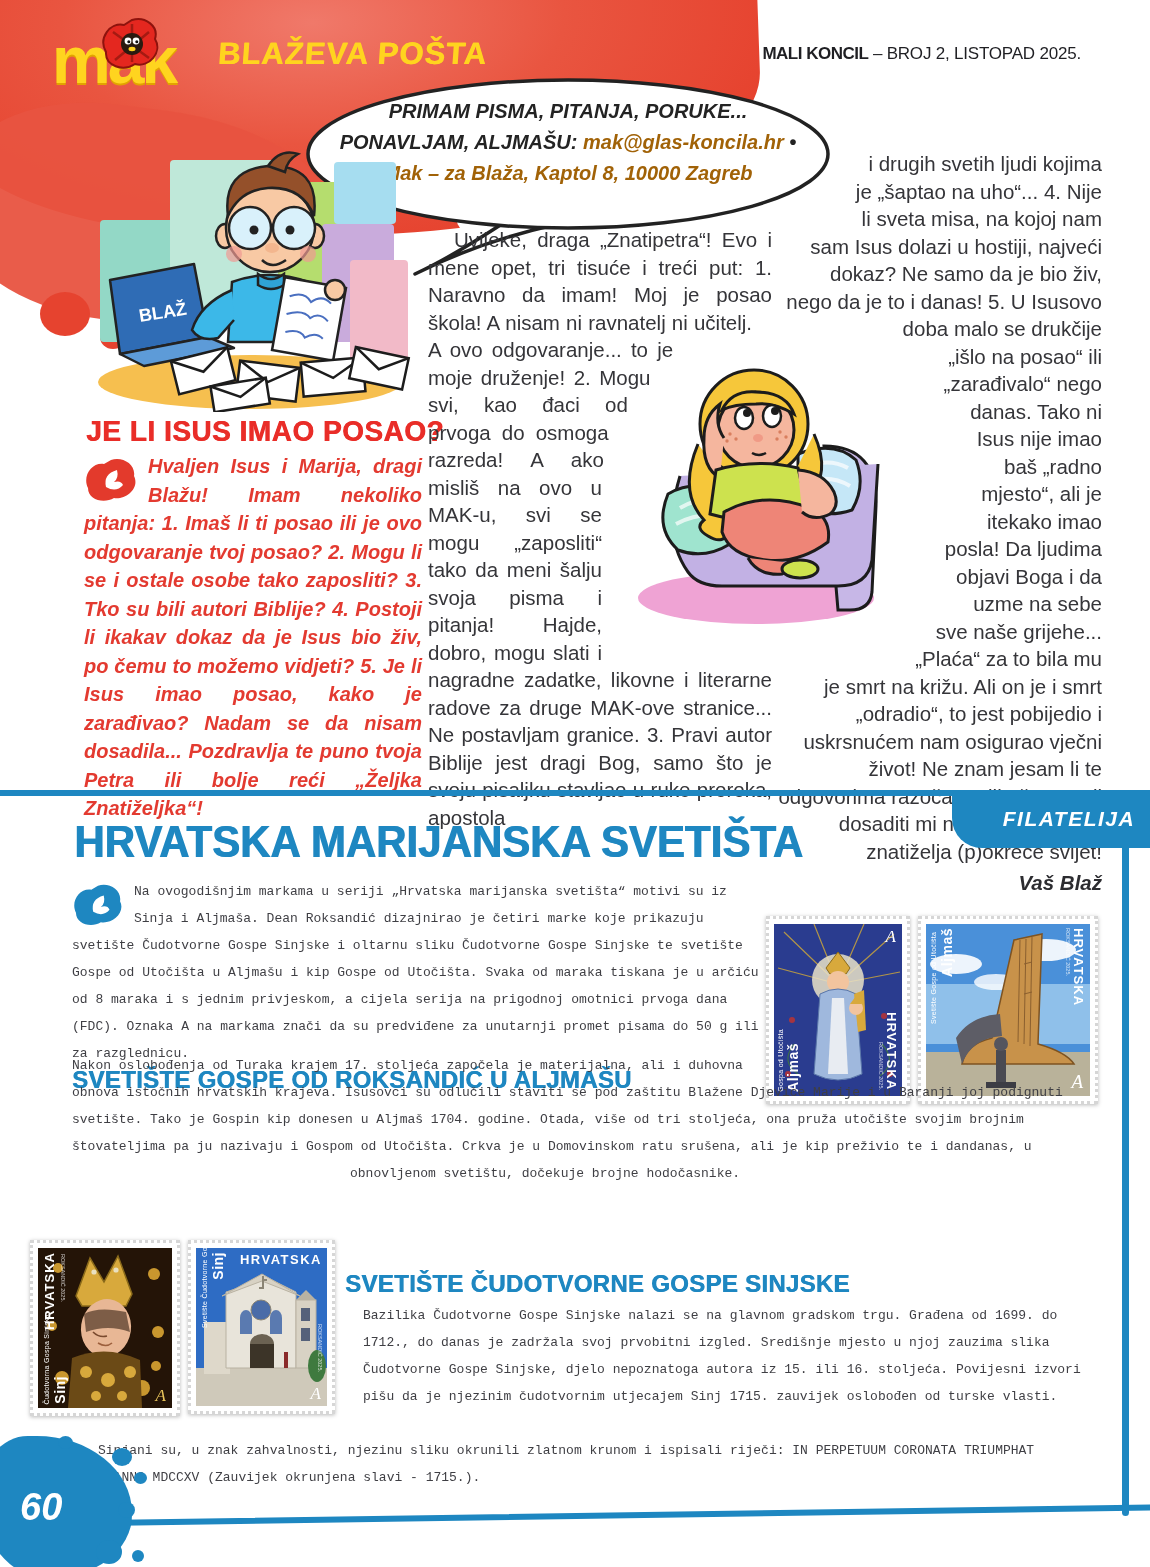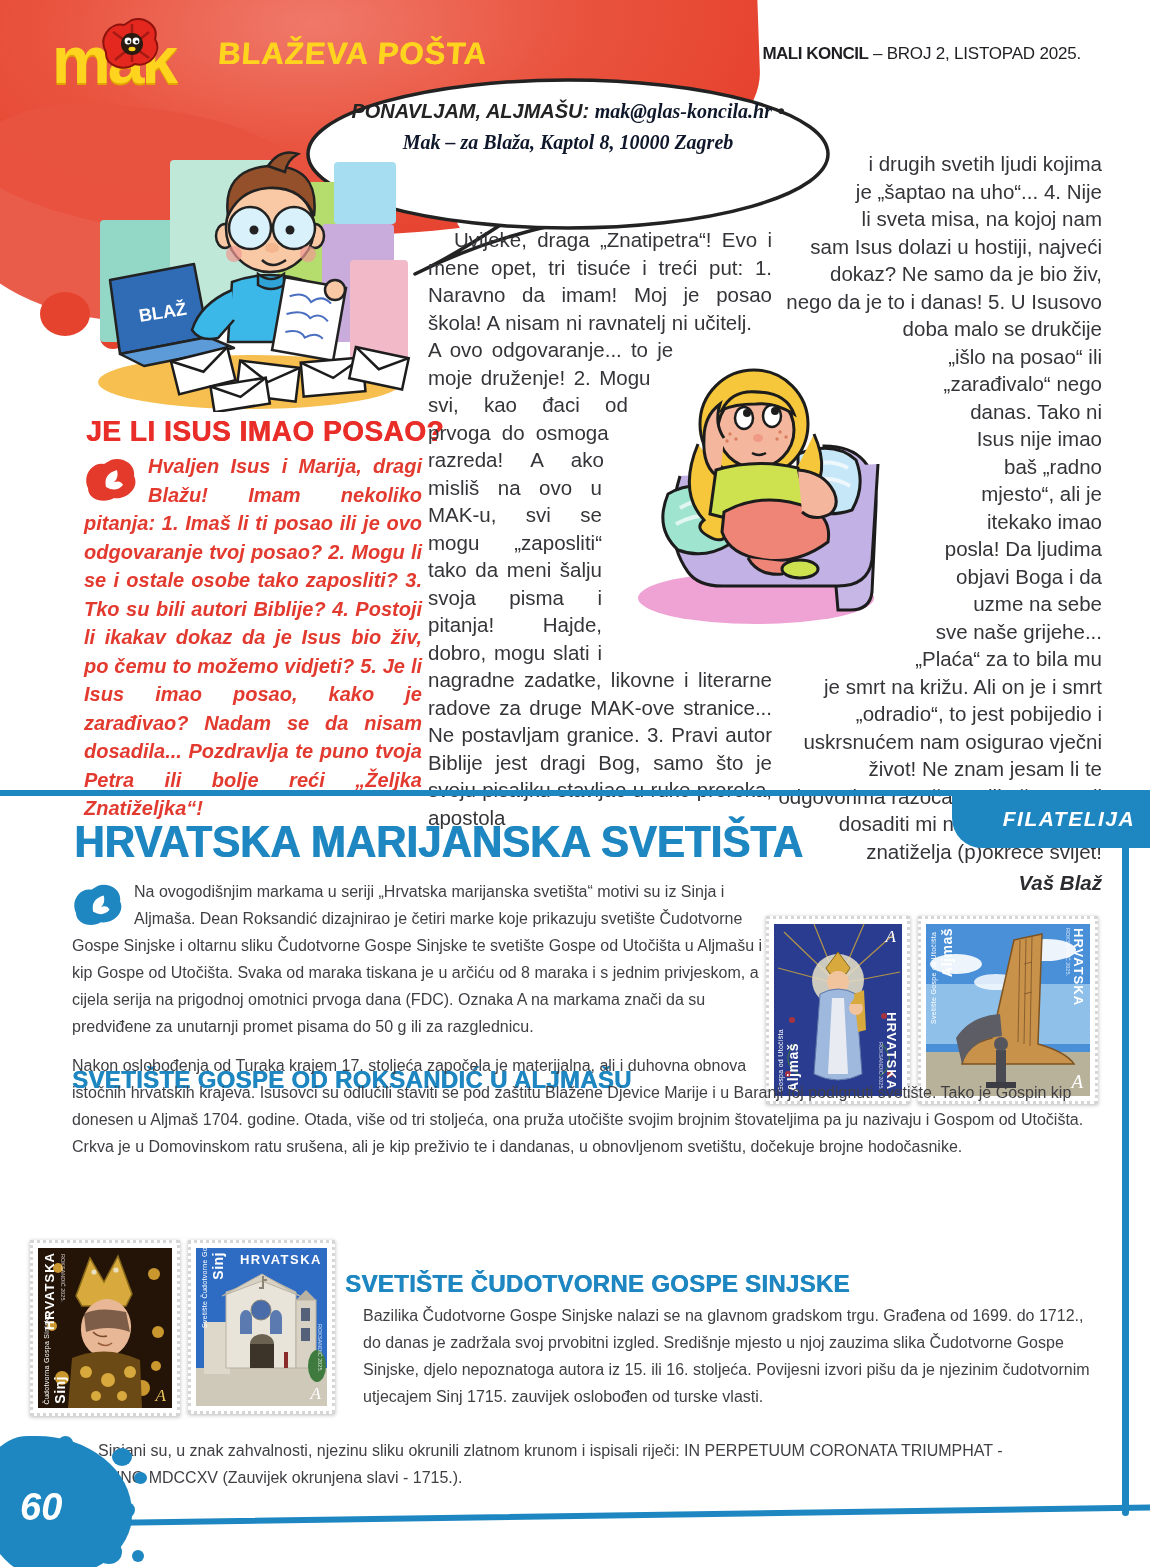--- a/index.html
+++ b/index.html
@@ -18,21 +18,21 @@
     letter-spacing:-3px;text-shadow:0 2px 0 #e2a400;}
   .logo-flower{position:absolute;left:101px;top:16px;}
   .section-title{position:absolute;left:218px;top:36px;font-size:31px;font-weight:900;color:#ffd41f;
     letter-spacing:1px;transform:skewX(-4deg);text-shadow:.6px 0 0 #ffd41f;}
   .issue{position:absolute;right:69px;top:44px;font-size:17px;color:#1f1f23;letter-spacing:-.2px;}
   .issue b{font-weight:900;letter-spacing:-.5px;}
   
   .bubble-svg{position:absolute;left:300px;top:72px;}
   .bubble-text{position:absolute;left:318px;top:96px;width:500px;text-align:center;
     font-style:italic;font-weight:bold;font-size:20px;line-height:1.55;color:#232323;}
-  .bubble-text .red{color:#0f172a;font-family:Liberation Serif, serif;}
+  .bubble-text .red{color:#a16207;}
   
   .boy-ill{position:absolute;left:82px;top:132px;}
   .girl-ill{position:absolute;left:628px;top:326px;}
   
   .letter-head{position:absolute;left:86px;top:416px;font-size:28px;font-weight:900;color:#e92d28;
     letter-spacing:.5px;text-shadow:.7px 0 0 #e92d28;transform:scaleY(1.05);}
   .letter-body{position:absolute;left:84px;top:452px;width:338px;font-size:20px;line-height:28.5px;
     color:#e33a30;font-style:italic;font-weight:600;text-align:justify;}
   .poppy{float:left;margin:4px 10px 2px 0;}
   
@@ -50,21 +50,21 @@
   .f-topline{position:absolute;left:0;top:790px;width:1150px;height:6px;background:#1e87c1;}
   .f-rightline{position:absolute;left:1122px;top:840px;width:7px;height:676px;background:#1e87c1;border-radius:4px;}
   .f-bottomline{position:absolute;left:-8px;top:1513px;width:1168px;height:6px;background:#1e87c1;
     border-radius:4px;transform:rotate(-0.85deg);}
   .f-badge{position:absolute;left:952px;top:790px;width:234px;height:58px;background:#1e87c1;
     border-bottom-left-radius:30px;display:flex;align-items:center;justify-content:center;}
   .f-badge span{color:#fff;font-size:21px;font-weight:900;font-style:italic;letter-spacing:1.5px;}
   .f-title{position:absolute;left:74px;top:818px;font-size:42px;font-weight:900;letter-spacing:0;
     transform:scaleY(1.06);text-shadow:1px 0 0 #1e87c1;}
   .f-sub{position:absolute;font-size:24px;font-weight:900;letter-spacing:.3px;text-shadow:.6px 0 0 #1e87c1;}
-  .f-body{position:absolute;font-size:16px;line-height:27px;color:#3f3f44;}
+  .f-body{position:absolute;font-size:13px;line-height:27px;color:#3f3f44;font-family:Liberation Mono, monospace;}
   .intro{left:72px;top:878px;width:1032px;}
   .intro-cut{float:right;width:336px;height:228px;shape-margin:10px;
     shape-outside:polygon(0 13%,100% 13%,100% 100%,0 100%);}
   .alj{left:72px;top:1052px;width:1030px;}
   .alj-cut-r{float:right;width:336px;height:26px;}
   .alj-cut-l{float:left;width:278px;height:190px;shape-margin:12px;
     shape-outside:polygon(0 70%,100% 70%,100% 100%,0 100%);}
   .sinj{left:363px;top:1302px;width:740px;}
   .closing{left:98px;top:1437px;width:945px;}
   
@@ -121,20 +121,21 @@
   <div class="issue">
     <b>MALI KONCIL</b>
     <span>– BROJ 2, LISTOPAD 2025.</span>
   </div>
 
   <svg class="bubble-svg" width="540" height="210">
     <path d="M205 150 Q150 186 115 202 Q178 170 258 152 Z" fill="#fff" stroke="#222" stroke-width="3.5" stroke-linejoin="round"></path>
     <ellipse cx="268" cy="82" rx="260" ry="74" fill="#fff" stroke="#222" stroke-width="3.5"></ellipse>
   </svg>
   <div class="bubble-text">
+    <div>PRIMAM PISMA, PITANJA, PORUKE...</div>
     <div>
       <span>PONAVLJAM, ALJMAŠU:</span>
       <span class="red">mak@glas-koncila.hr</span>
       <span>•</span>
     </div>
     <div class="red">Mak – za Blaža, Kaptol 8, 10000 Zagreb</div>
   </div>
 
   <svg class="boy-ill" width="330" height="280" viewBox="0 0 330 280">
     <rect x="18" y="88" width="78" height="122" rx="4" fill="#93d8c6"></rect>

